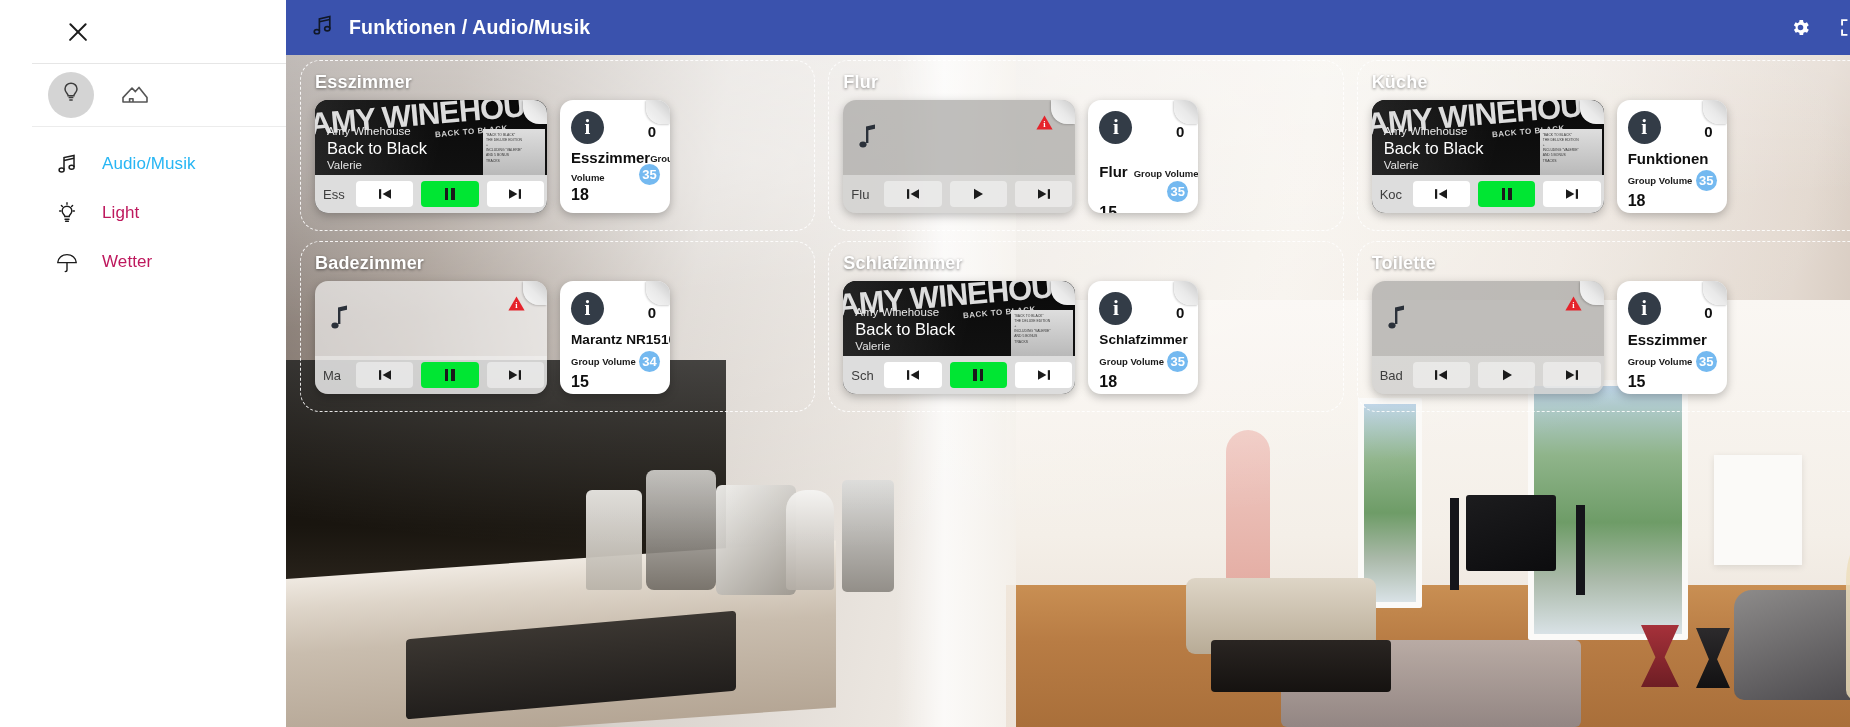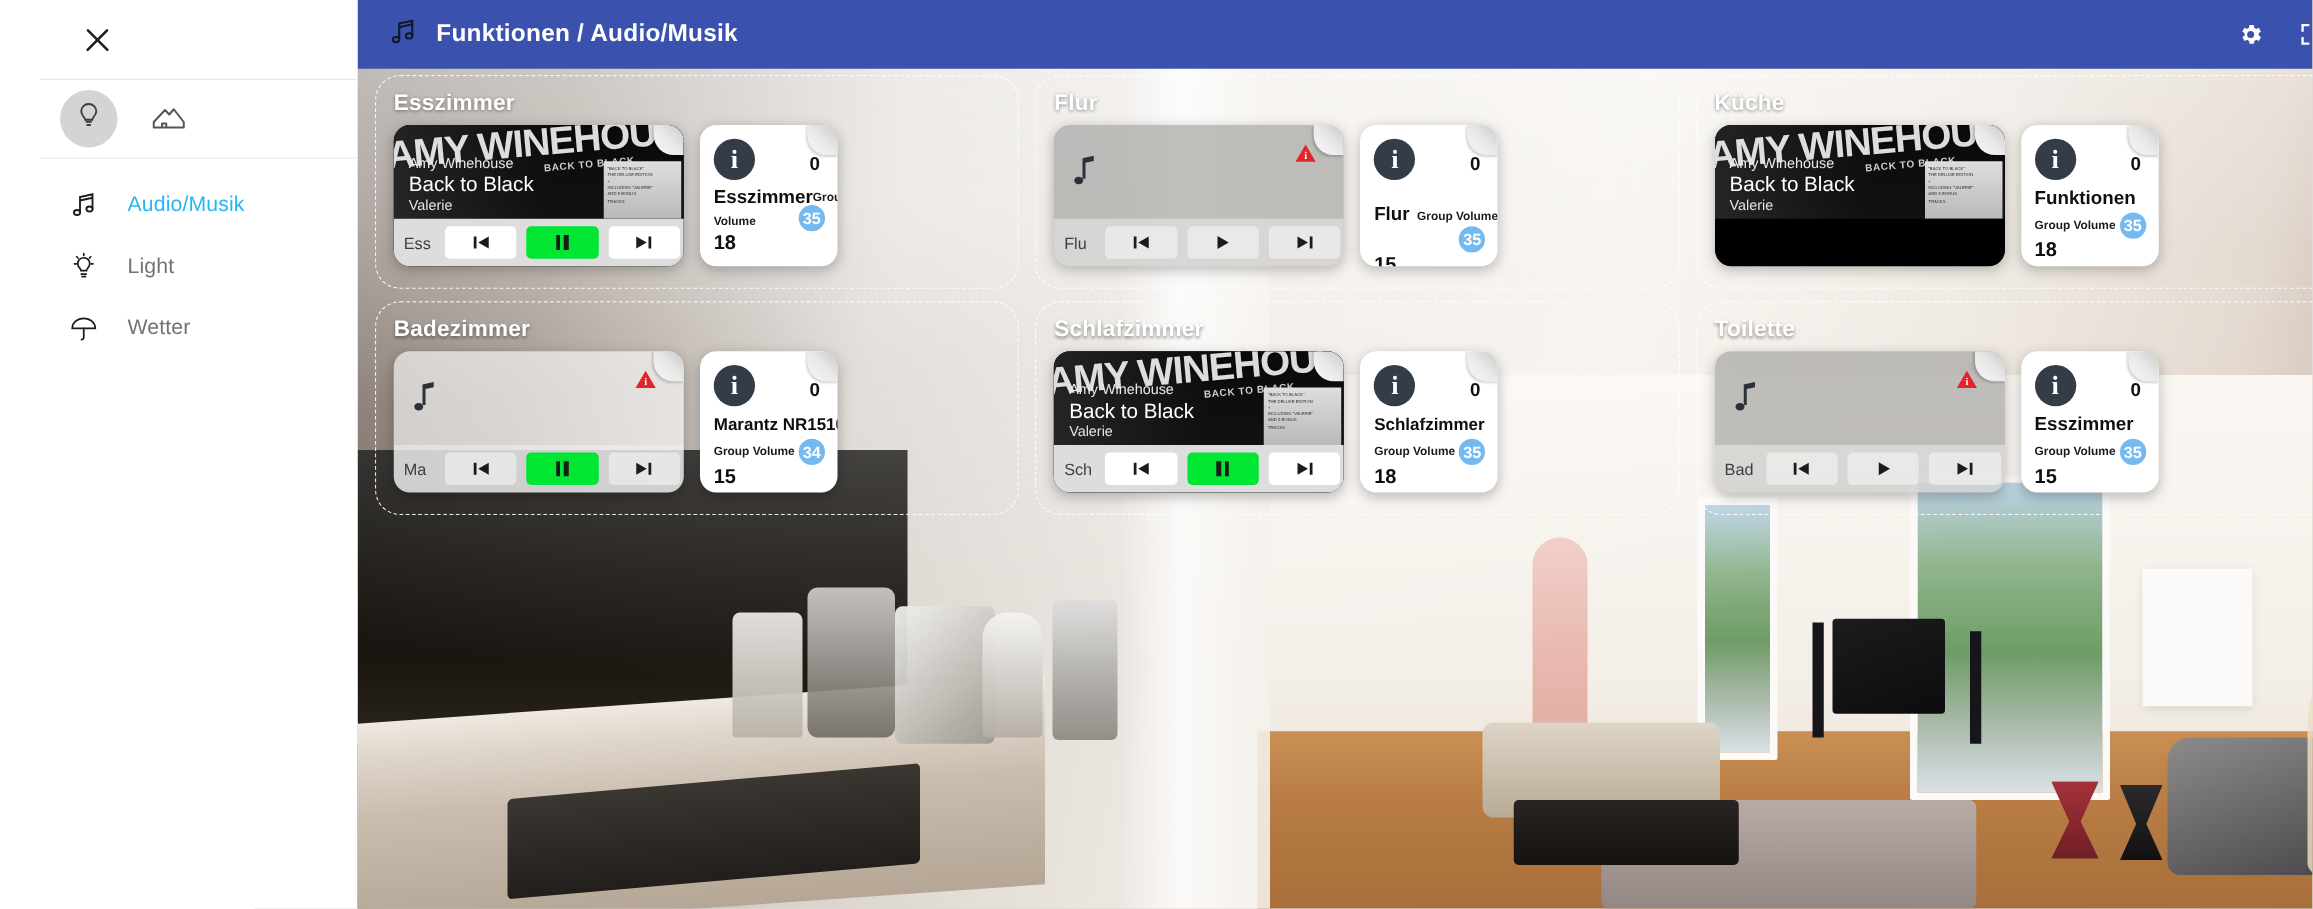--- a/index.html
+++ b/index.html
@@ -39,21 +39,21 @@
     align-items: center; justify-content: center; cursor: pointer;
   }
   .mode-btn.active { background: #d4d4d4; }
 
   .side-nav { padding-top: 12px; }
   .nav-item {
     height: 49px; display: flex; align-items: center; gap: 20px;
     padding-left: 20px; cursor: pointer;
   }
   .nav-icon { width: 30px; display: flex; justify-content: center; align-items: center; }
-  .nav-label { font-size: 17px; color: #737373; letter-spacing: .1px; }
+  .nav-label { font-size: 17px; color: #be185d; letter-spacing: .1px; }
   .nav-item.selected .nav-label { color: #27b6f4; }
 
   
   #main {
     position: relative; width: 1596px; height: 727px; overflow: hidden;
     background: #cfc7bf;
   }
 
   
   .bg { position: absolute; inset: 0; overflow: hidden; }
@@ -502,20 +502,41 @@
                 <div class="art-img">
                   <div class="art-word">AMY WINEHOUSE</div>
                   <div class="art-sub">BACK TO BLACK</div>
                   <div class="art-back">"BACK TO BLACK"<br>THE DELUXE EDITION<br>+<br>INCLUDING "VALERIE"<br>AND 5 BONUS<br>TRACKS</div>
                 </div>
                 <div class="meta">
                   <div class="artist">Amy Winehouse</div>
                   <div class="track">Back to Black</div>
                   <div class="album">Valerie</div>
                 </div>
+                <div class="controls">
+                  <span class="ctrl-name">Koc</span>
+                  <button class="btn">
+                    <svg width="16" height="14" viewBox="0 0 16 14" fill="#1b1b1b">
+                      <rect x="2" y="2.2" width="2.2" height="9.6"></rect>
+                      <path d="M14 2.2v9.6L5.6 7z"></path>
+                    </svg>
+                  </button>
+                  <button class="btn play">
+                    <span class="pause-bars">
+                      <i></i>
+                      <i></i>
+                    </span>
+                  </button>
+                  <button class="btn">
+                    <svg width="16" height="14" viewBox="0 0 16 14" fill="#1b1b1b">
+                      <path d="M2 2.2v9.6L10.4 7z"></path>
+                      <rect x="11.8" y="2.2" width="2.2" height="9.6"></rect>
+                    </svg>
+                  </button>
+                </div>
               </div>
               <div class="info">
                 <div class="curl"></div>
                 <div class="info-top">
                   <span class="i-badge">i</span>
                   <span class="i-count">0</span>
                 </div>
                 <div class="info-name" style="margin-top:7px;">Funktionen</div>
                 <div class="info-row" style="justify-content:space-between;align-items:flex-start;margin-top:3px;">
                   <span class="glbl" style="margin-top:5px;">Group Volume</span>

